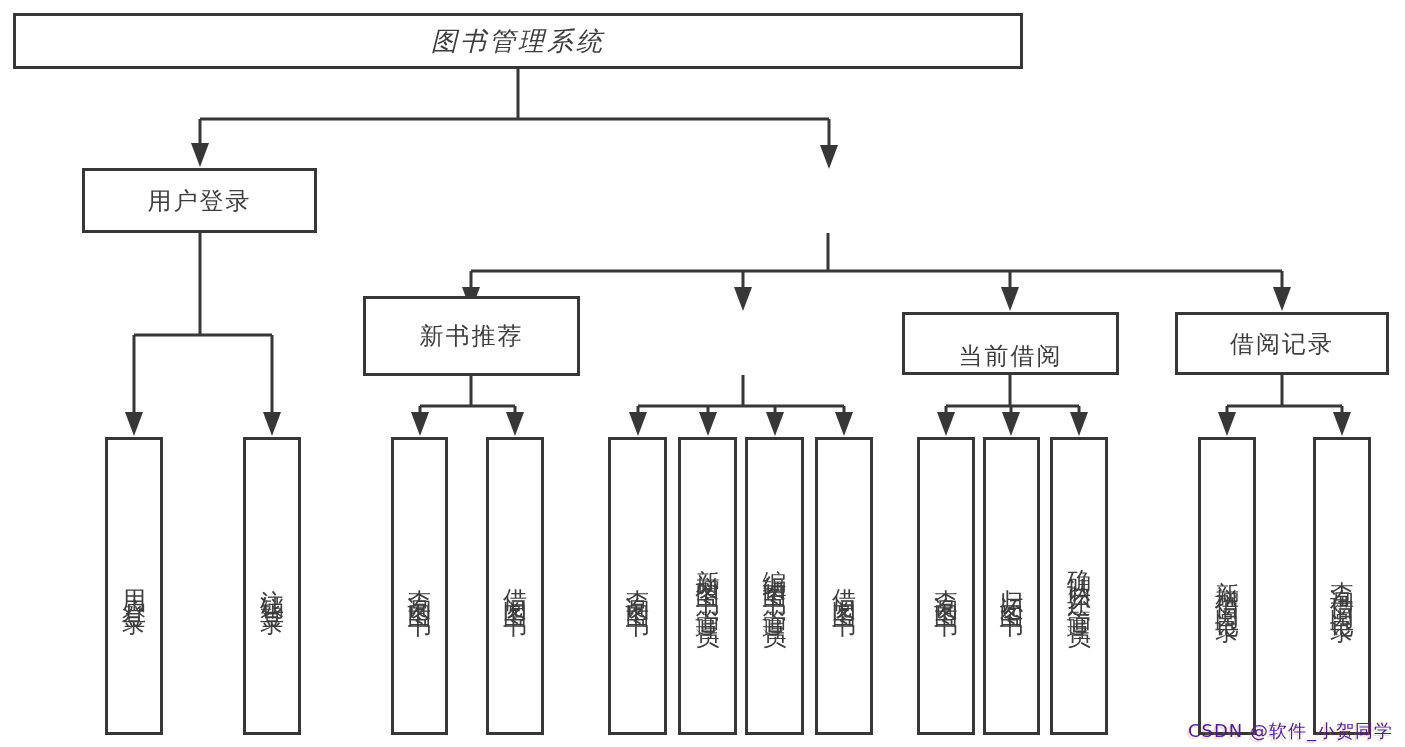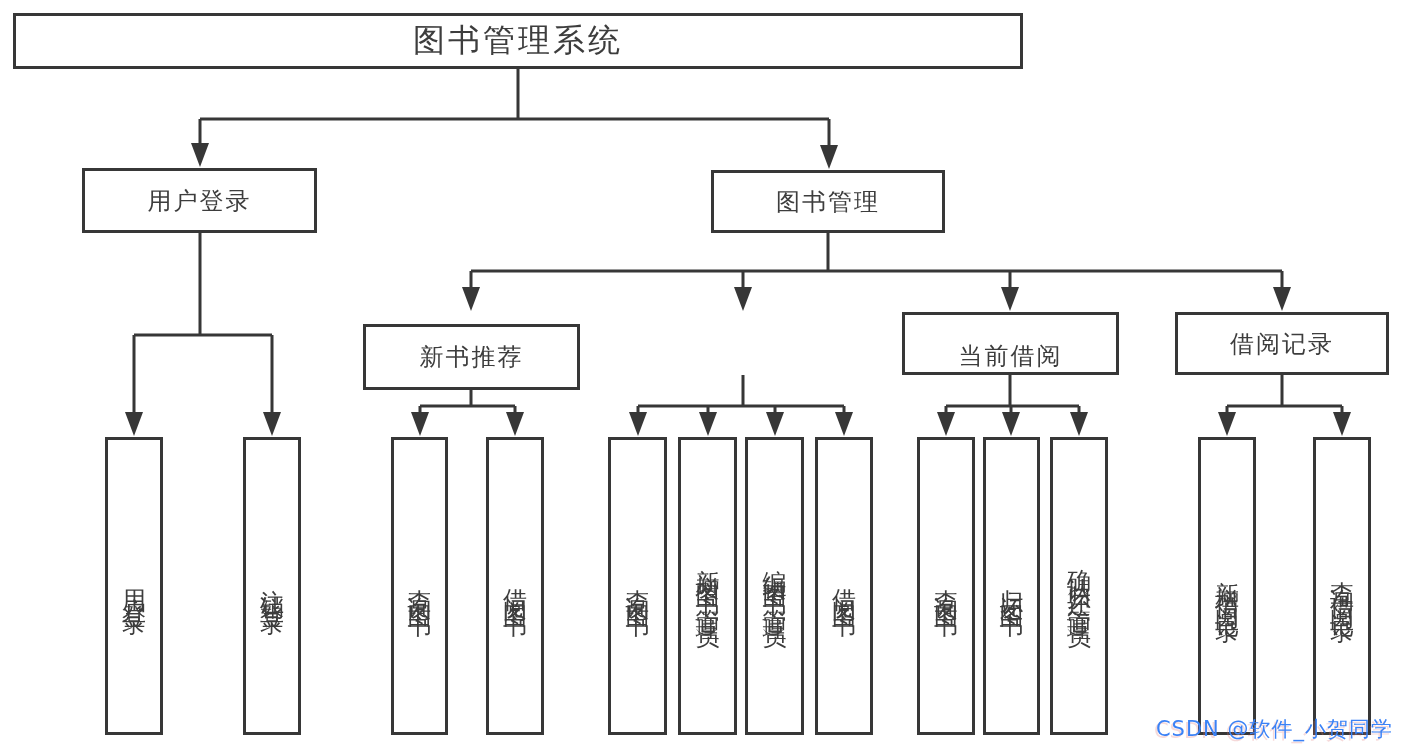--- a/index.html
+++ b/index.html
@@ -30,37 +30,38 @@
     align-items: center;
     justify-content: center;
     color: #3d3d3d;
   }
   .hnode {
     font-size: 24px;
     letter-spacing: 2px;
     white-space: nowrap;
   }
   .root-node {
-    font-size: 32px;
+    font-size: 26px;
     letter-spacing: 3px;
+    font-style: italic;
   }
   .vnode .vtext {
     writing-mode: vertical-rl;
     text-orientation: mixed;
     font-size: 24px;
     letter-spacing: 8px;
     line-height: 1;
   }
   .watermark {
     position: absolute;
     right: 12px;
     bottom: 4px;
-    font-size: 21px;
+    font-size: 18px;
     letter-spacing: 1px;
-    color: #3b82f6;
+    color: #4c1d95;
     text-shadow: -2px 2px 0 rgba(222, 120, 120, 0.28);
     white-space: nowrap;
     margin-top: 13px;
   }
 </style>
 </head>
 <body>
 
 <div id="stage">
 
@@ -114,25 +115,22 @@
     </g>
   </svg>
 
   <div class="node hnode root-node" style="left:13px; top:13px; width:1010px; height:56px;">
     <span>图书管理系统</span>
   </div>
 
   <div class="node hnode" style="left:82px; top:168px; width:235px; height:65px;">
     <span>用户登录</span>
   </div>
-  <div class="node hnode" style="left:711px; top:170px; width:234px; height:63px;">
-    <span>图书管理</span>
-  </div>
 
-  <div class="node hnode" style="left:363px; top:324px; width:217px; height:66px;">
+  <div class="node hnode" style="left:363px; top:296px; width:217px; height:80px;">
     <span>新书推荐</span>
   </div>
   <div class="node hnode" style="left:902px; top:312px; width:217px; height:63px;align-items:flex-end;">
     <span>当前借阅</span>
   </div>
   <div class="node hnode" style="left:1175px; top:312px; width:214px; height:63px;">
     <span>借阅记录</span>
   </div>
 
   <div class="node vnode" style="left:105px; top:437px; width:58px; height:298px;">

